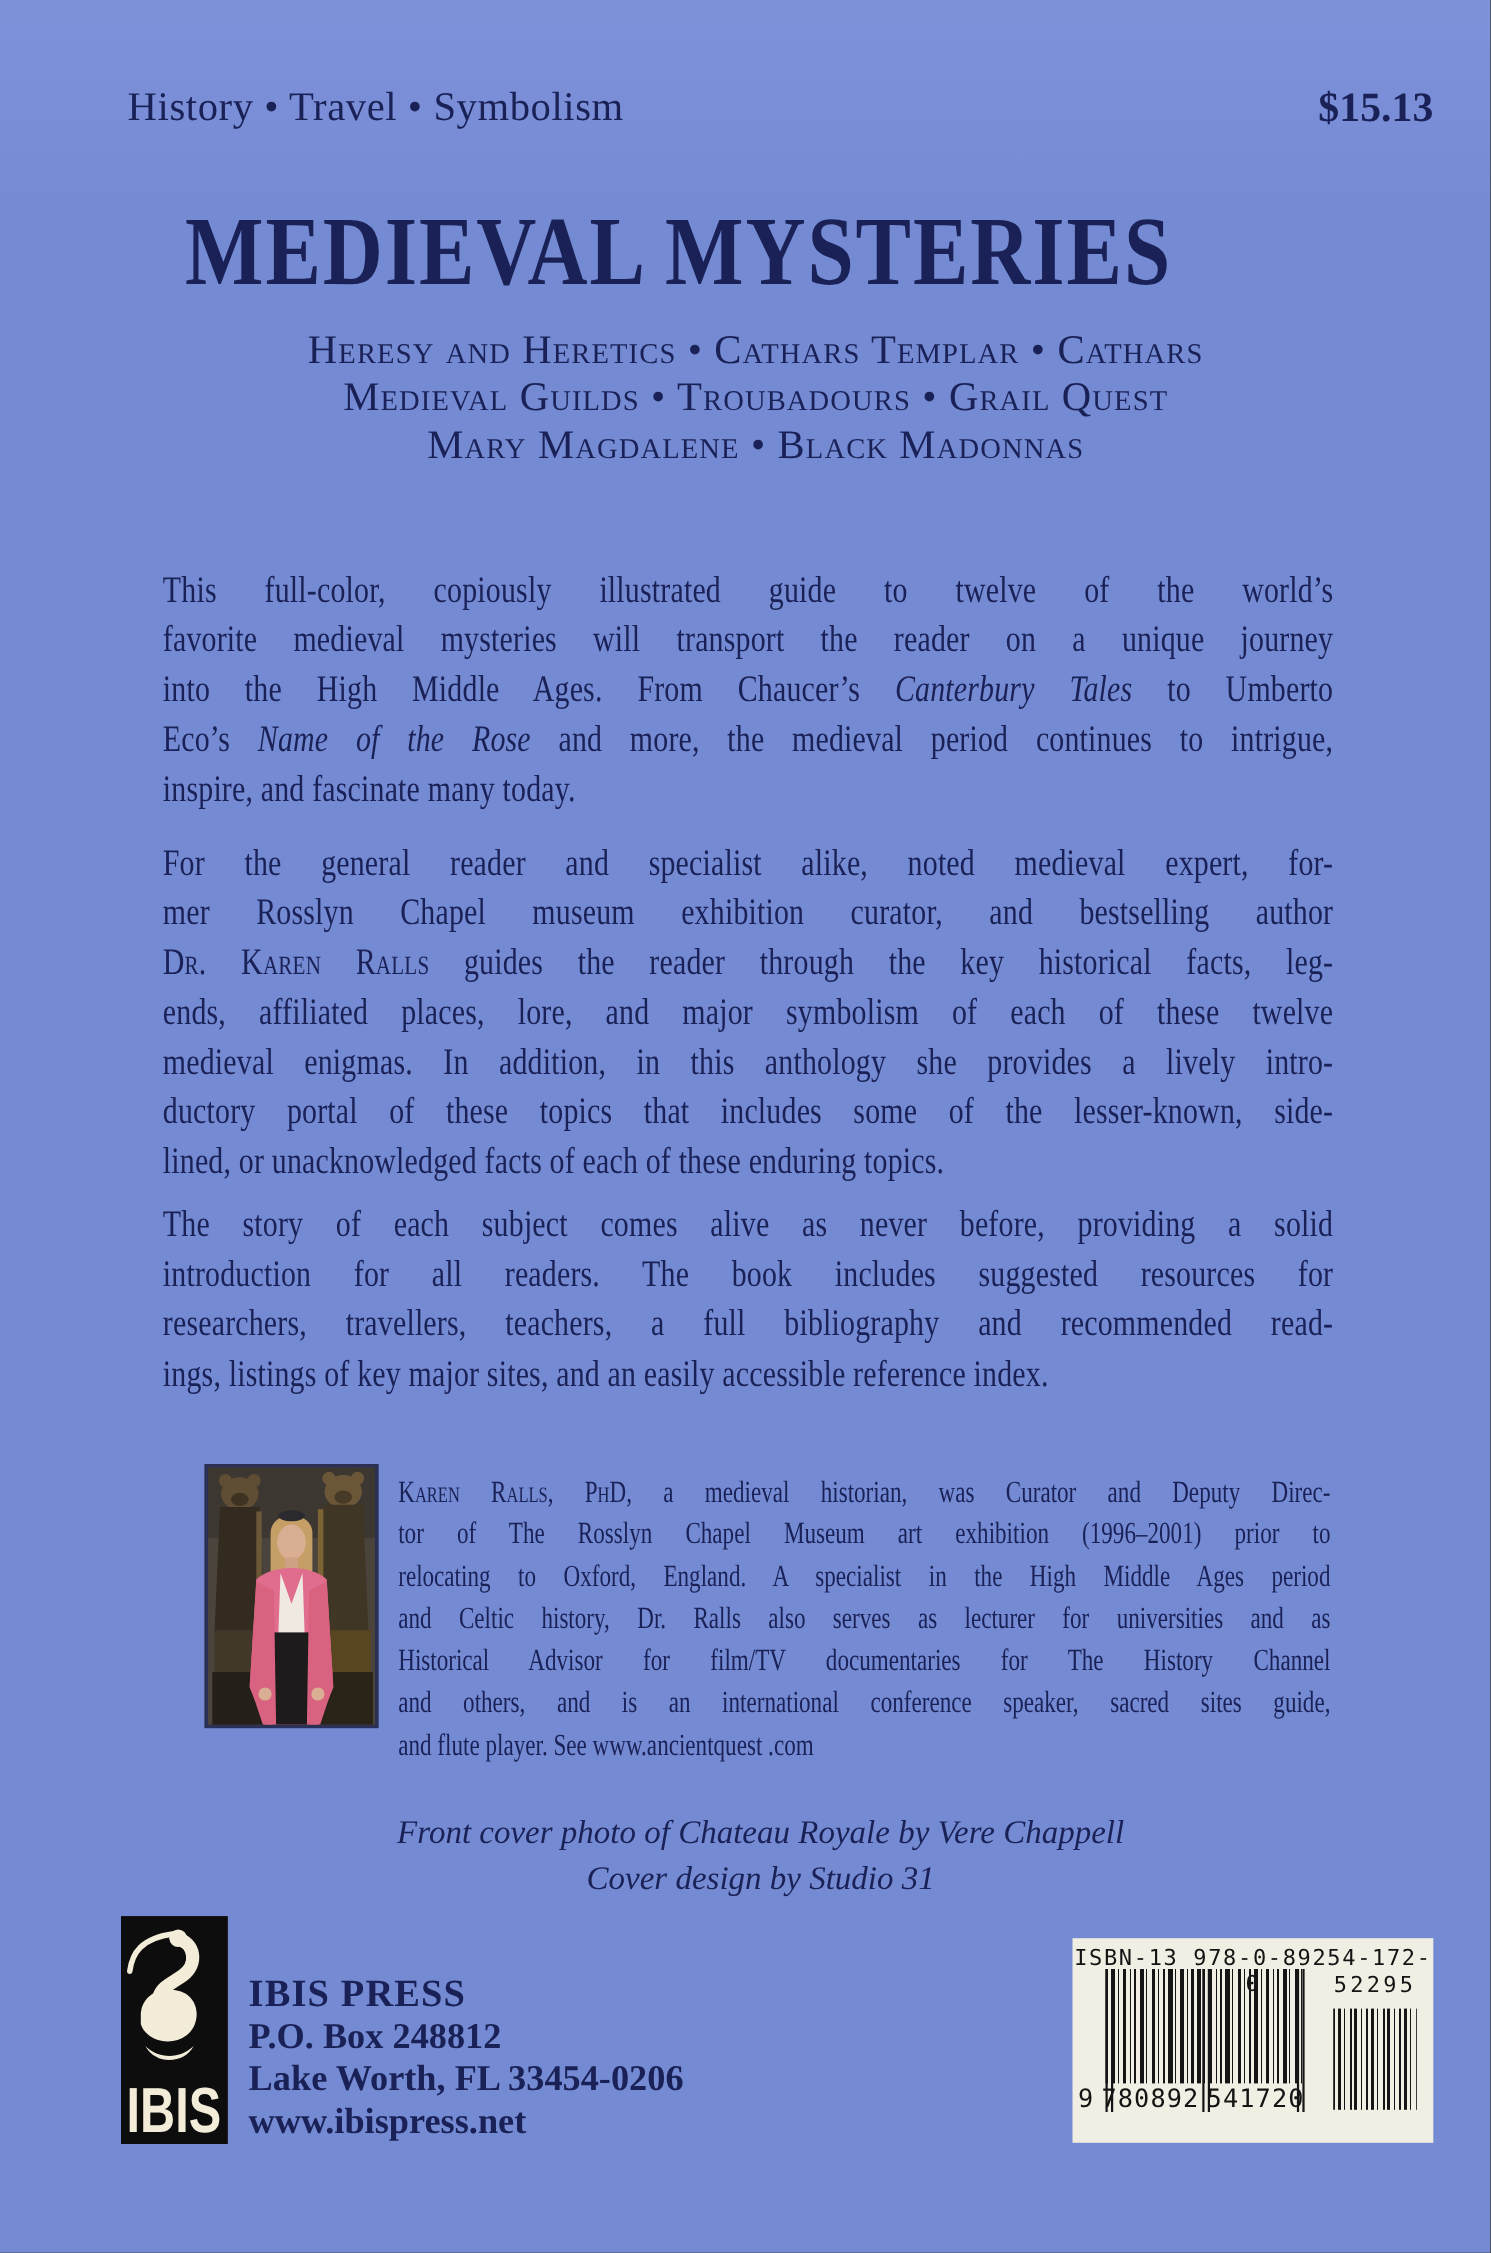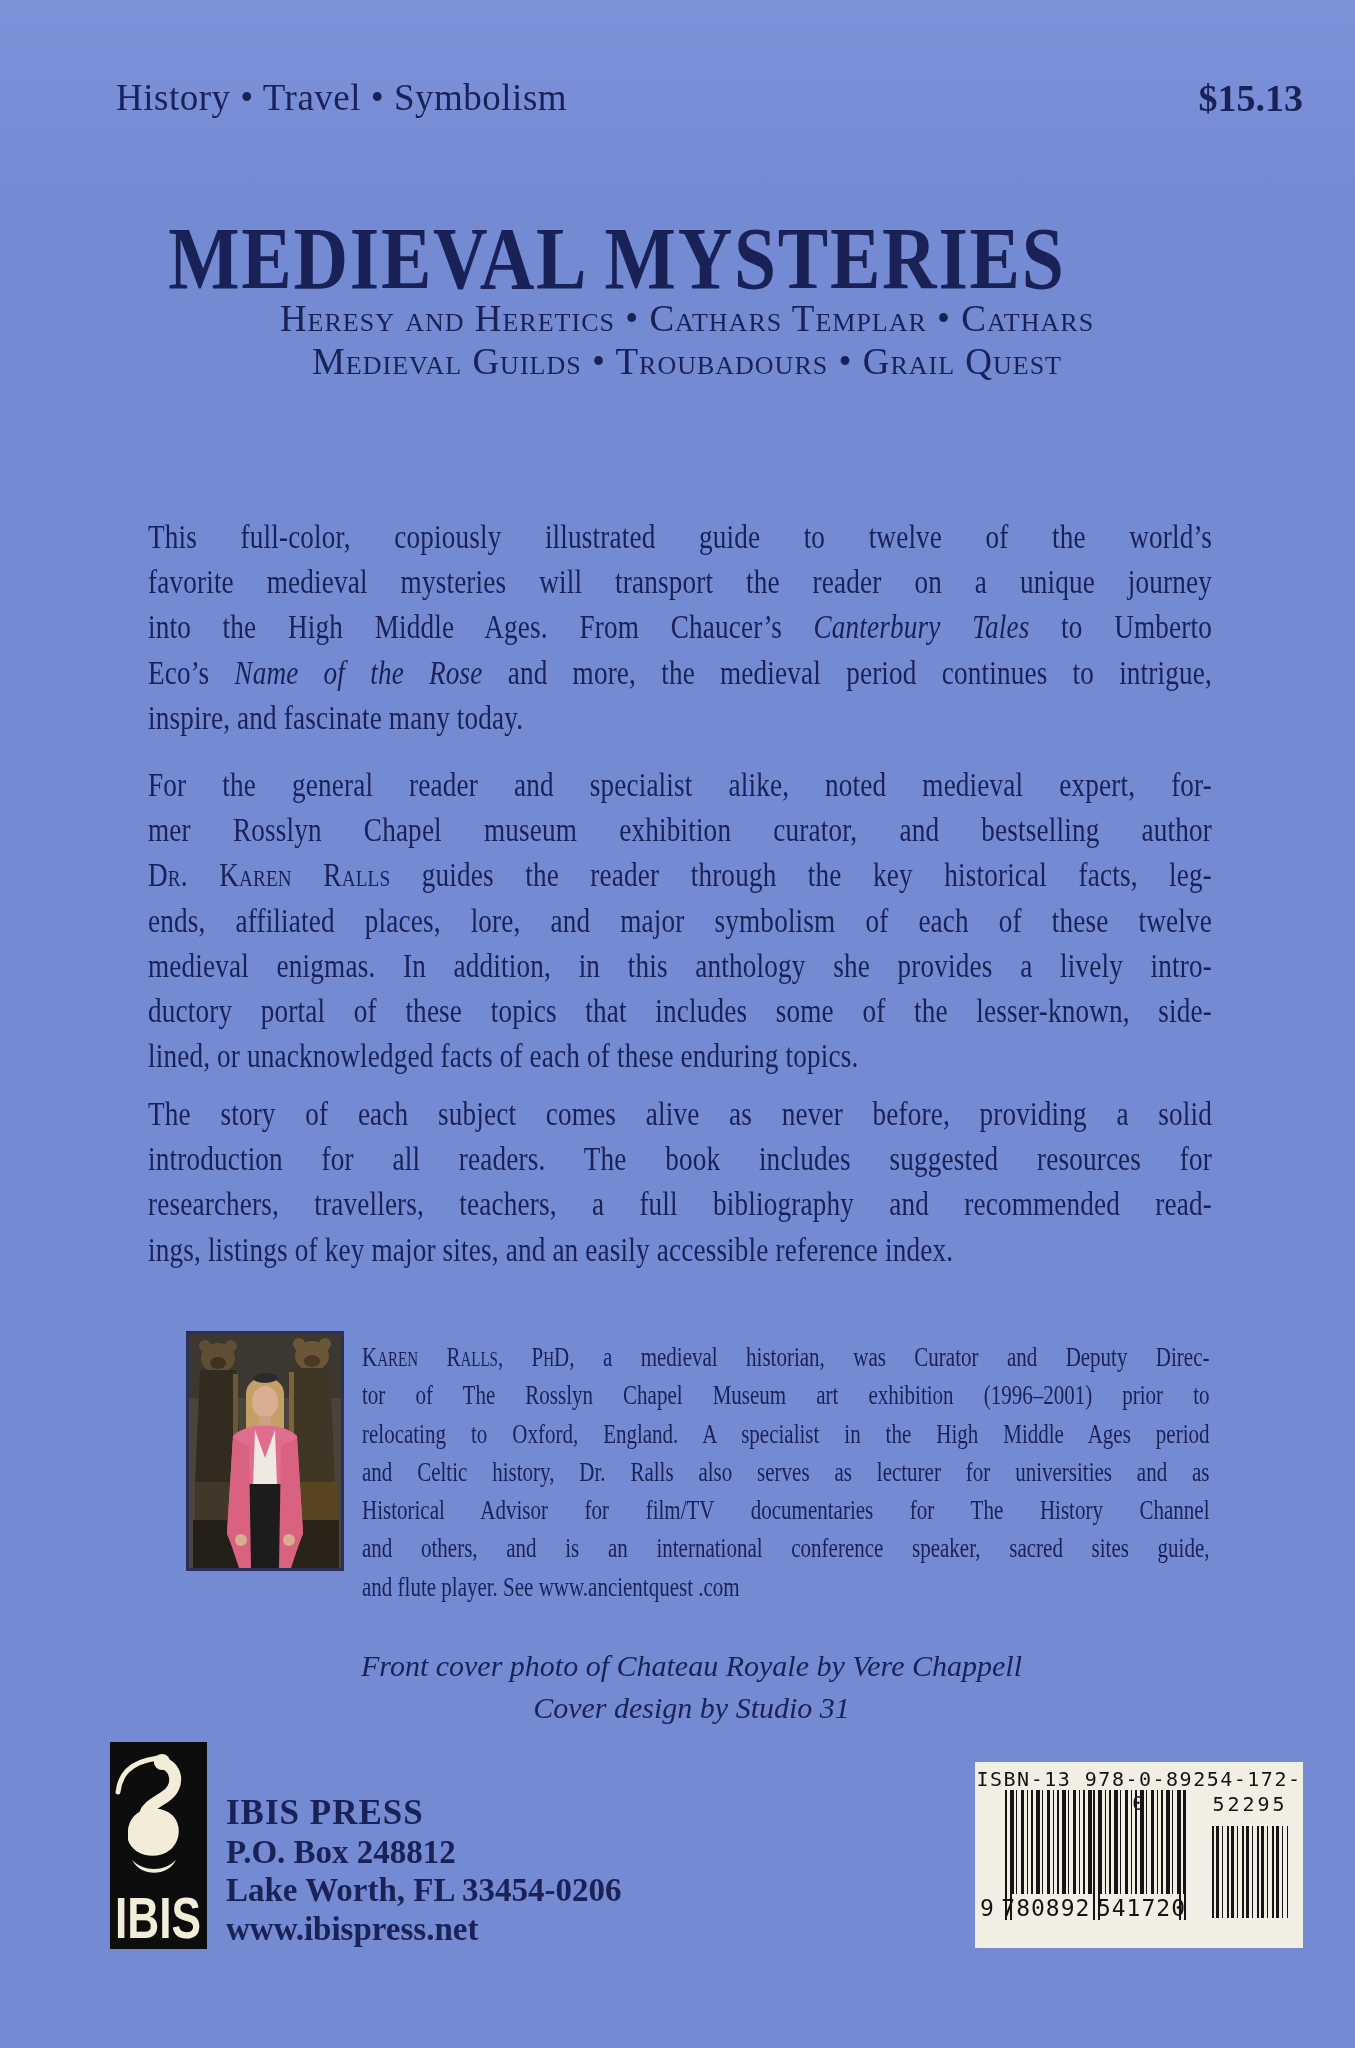--- a/index.html
+++ b/index.html
@@ -14,21 +14,21 @@
   .cover{
     position:relative;width:1355px;height:2048px;overflow:hidden;
     background:linear-gradient(180deg,#7e92da 0%,var(--bg) 10%,var(--bg) 100%);
     color:var(--ink);
   }
   .abs{position:absolute;}
   
   .categories{left:116px;top:76px;font-size:37px;font-weight:normal;letter-spacing:.5px;}
   .price{right:52px;top:76px;font-size:38px;font-weight:bold;}
   
-  .title-wrap{left:0;top:178px;width:1233px;text-align:center;margin-top:29px;}
+  .title-wrap{left:0;top:178px;width:1233px;text-align:center;}
   .title{display:inline-block;font-size:89px;font-weight:bold;letter-spacing:2px;
          transform:scaleX(.85);transform-origin:50% 50%;white-space:nowrap;}
   
   .topics{left:137px;top:297px;width:1100px;text-align:center;
           font-variant:small-caps;font-size:37px;line-height:43px;letter-spacing:1px;}
   
   .syn-para{left:148px;width:1330px;transform:scaleX(.8);transform-origin:0 0;
             font-size:34px;line-height:45.2px;letter-spacing:.2px;}
   .p1{top:514px;} .p2{top:762px;} .p3{top:1091px;}
   .jline{text-align:justify;text-align-last:justify;text-justify:inter-word;white-space:nowrap;}
@@ -79,20 +79,21 @@
   <div class="abs categories">History • Travel • Symbolism</div>
   <div class="abs price">$15.13</div>
 
   <div class="abs title-wrap">
     <span class="title">MEDIEVAL MYSTERIES</span>
   </div>
 
   <div class="abs topics">
       <div class="topic-line">Heresy and Heretics • Cathars Templar • Cathars</div>
       <div class="topic-line">Medieval Guilds • Troubadours • Grail Quest</div>
+      <div class="topic-line">Mary Magdalene • Black Madonnas</div>
     </div>
 
   <div class="abs syn-para p1">
       <div class="jline"><span>This full-color, copiously illustrated guide to twelve of the world’s</span></div>
       <div class="jline"><span>favorite medieval mysteries will transport the reader on a unique journey</span></div>
       <div class="jline"><span>into the High Middle Ages. From Chaucer’s </span><span class="it">Canterbury Tales</span><span> to Umberto</span></div>
       <div class="jline"><span>Eco’s </span><span class="it">Name of the Rose</span><span> and more, the medieval period continues to intrigue,</span></div>
       <div class="jline last"><span>inspire, and fascinate many today.</span></div>
     </div>
   <div class="abs syn-para p2">

